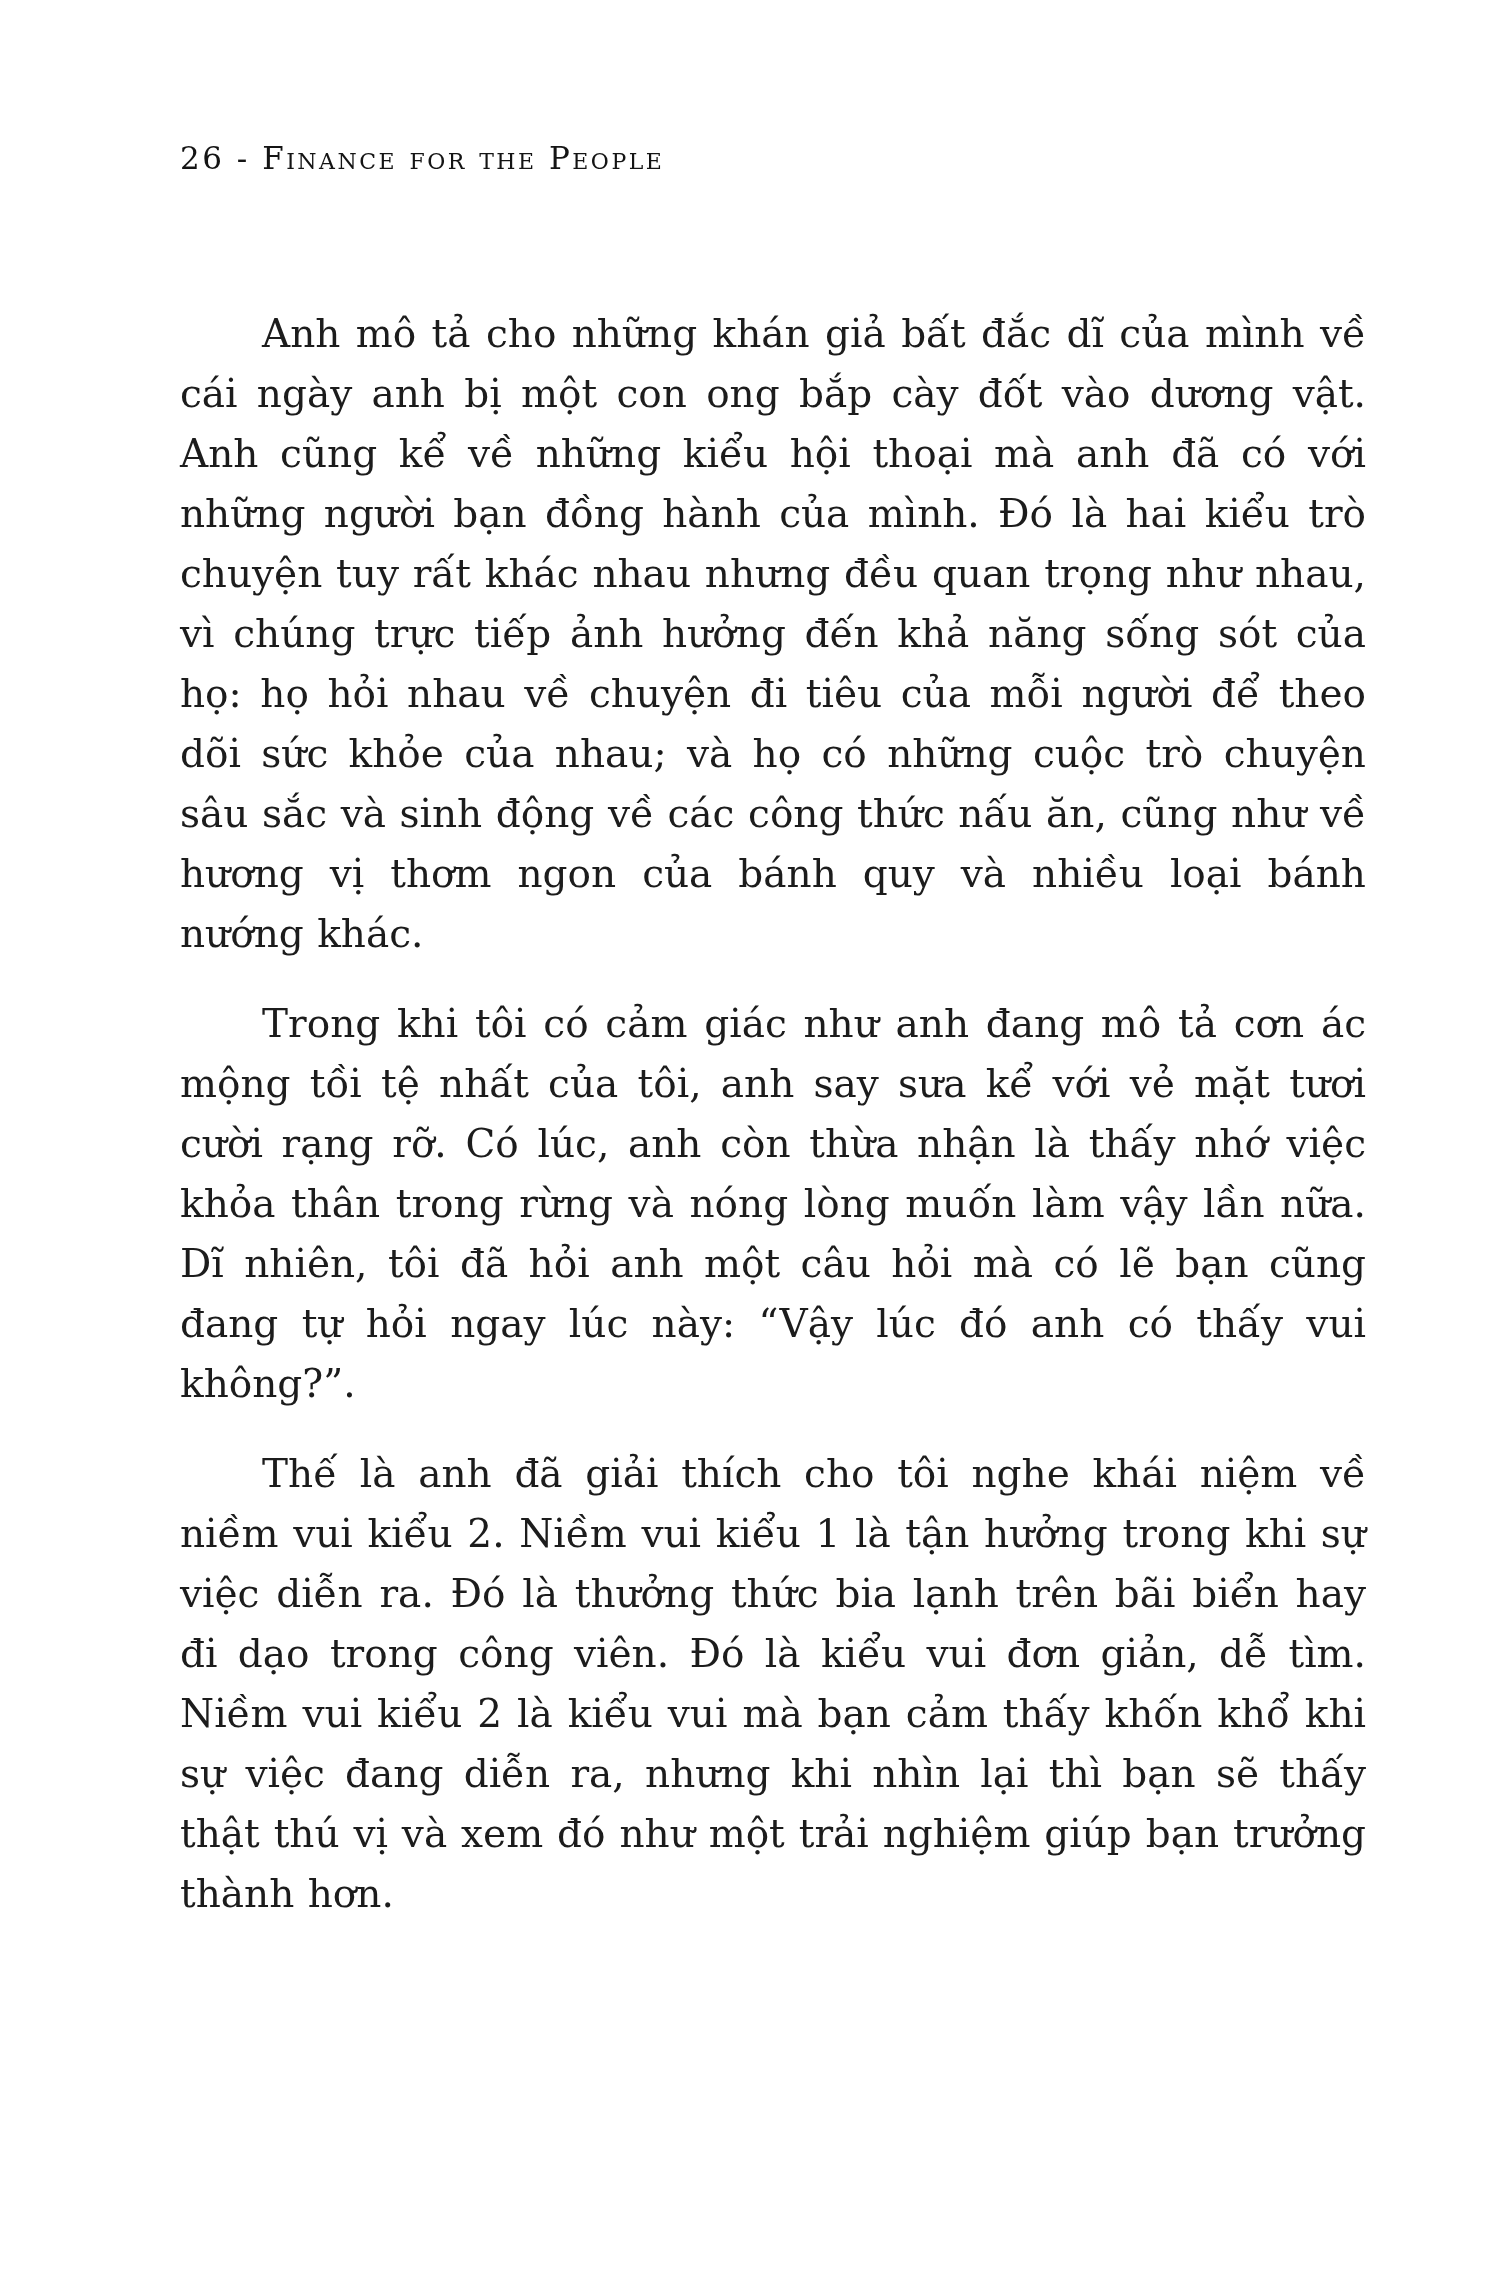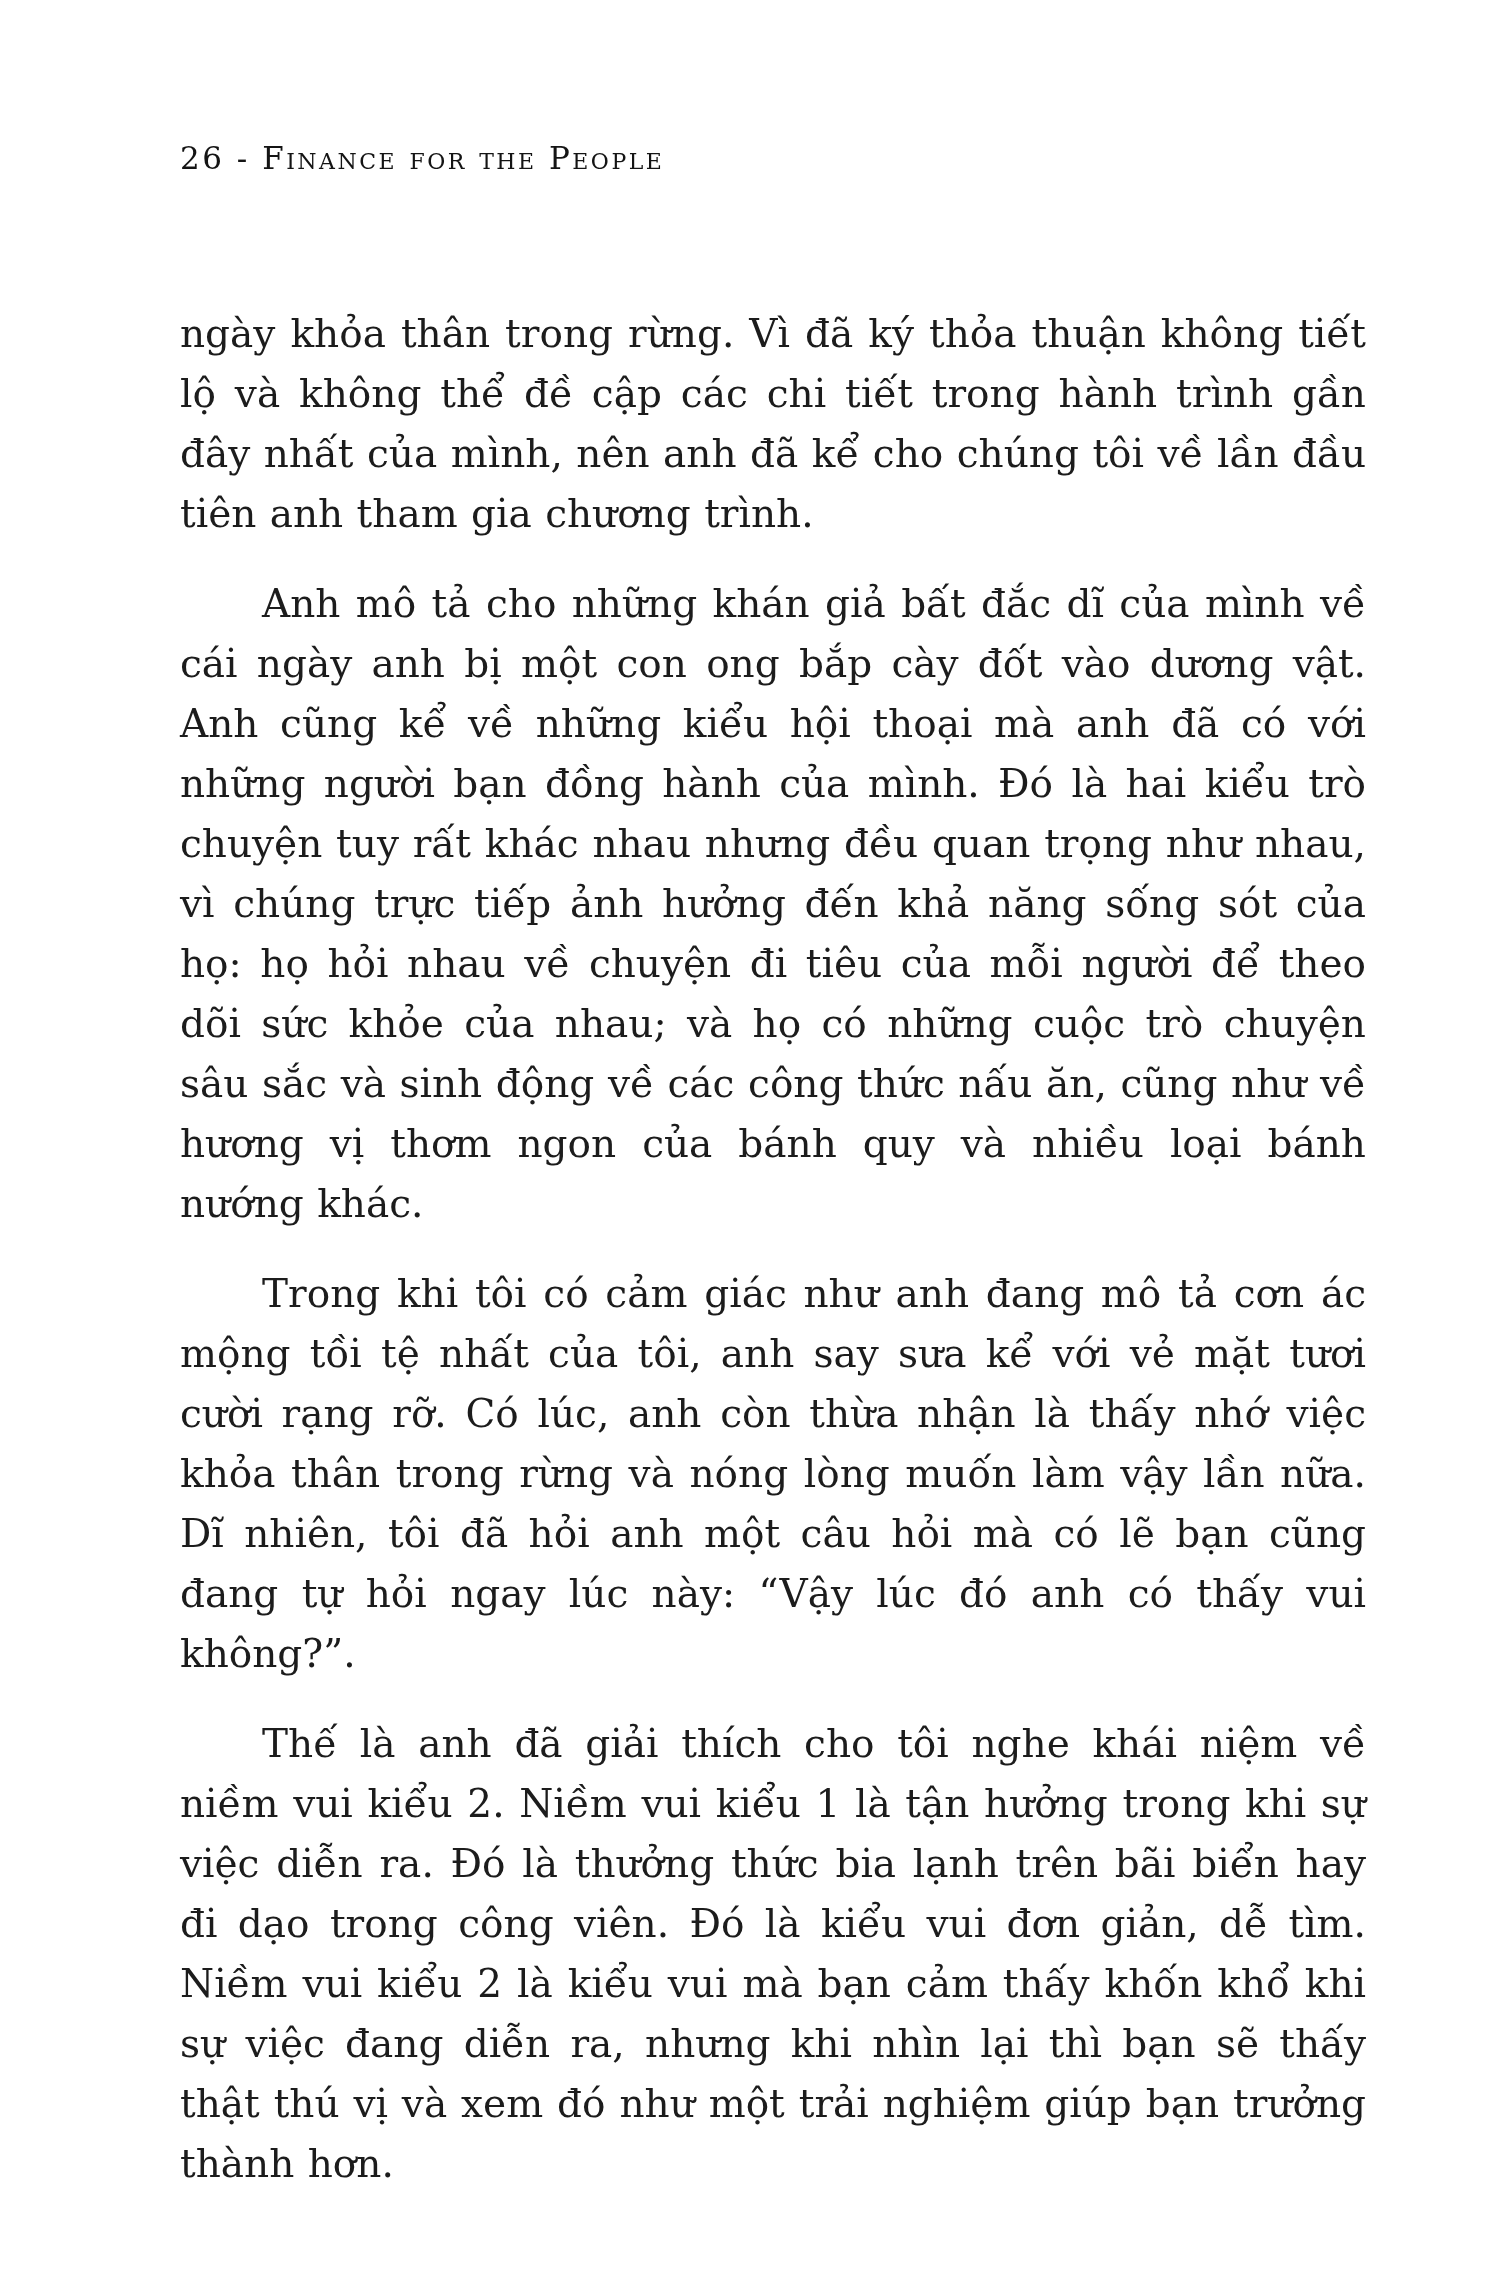--- a/index.html
+++ b/index.html
@@ -42,19 +42,18 @@
     text-indent: 0;
   }
 </style>
 </head>
 <body>
 
 <div class="page">
   <div class="page-inner">
     <div class="running-header">26 - Finance for the People</div>
     <div class="body-text">
-      <p class="no-indent">ngày khỏa thân trong rừng. Vì đã ký thỏa thuận không tiết lộ và không thể đề cập các chi tiết trong hành trình gần đây nhất của mình, nên anh đã kể cho chúng tôi về lần đầu tiên anh tham gia chương trình.</p>
       <p class="indent">Anh mô tả cho những khán giả bất đắc dĩ của mình về cái ngày anh bị một con ong bắp cày đốt vào dương vật. Anh cũng kể về những kiểu hội thoại mà anh đã có với những người bạn đồng hành của mình. Đó là hai kiểu trò chuyện tuy rất khác nhau nhưng đều quan trọng như nhau, vì chúng trực tiếp ảnh hưởng đến khả năng sống sót của họ: họ hỏi nhau về chuyện đi tiêu của mỗi người để theo dõi sức khỏe của nhau; và họ có những cuộc trò chuyện sâu sắc và sinh động về các công thức nấu ăn, cũng như về hương vị thơm ngon của bánh quy và nhiều loại bánh nướng khác.</p>
       <p class="indent">Trong khi tôi có cảm giác như anh đang mô tả cơn ác mộng tồi tệ nhất của tôi, anh say sưa kể với vẻ mặt tươi cười rạng rỡ. Có lúc, anh còn thừa nhận là thấy nhớ việc khỏa thân trong rừng và nóng lòng muốn làm vậy lần nữa. Dĩ nhiên, tôi đã hỏi anh một câu hỏi mà có lẽ bạn cũng đang tự hỏi ngay lúc này: “Vậy lúc đó anh có thấy vui không?”.</p>
       <p class="indent">Thế là anh đã giải thích cho tôi nghe khái niệm về niềm vui kiểu 2. Niềm vui kiểu 1 là tận hưởng trong khi sự việc diễn ra. Đó là thưởng thức bia lạnh trên bãi biển hay đi dạo trong công viên. Đó là kiểu vui đơn giản, dễ tìm. Niềm vui kiểu 2 là kiểu vui mà bạn cảm thấy khốn khổ khi sự việc đang diễn ra, nhưng khi nhìn lại thì bạn sẽ thấy thật thú vị và xem đó như một trải nghiệm giúp bạn trưởng thành hơn.</p>
     </div>
   </div>
 </div>
 
 </body></html>

